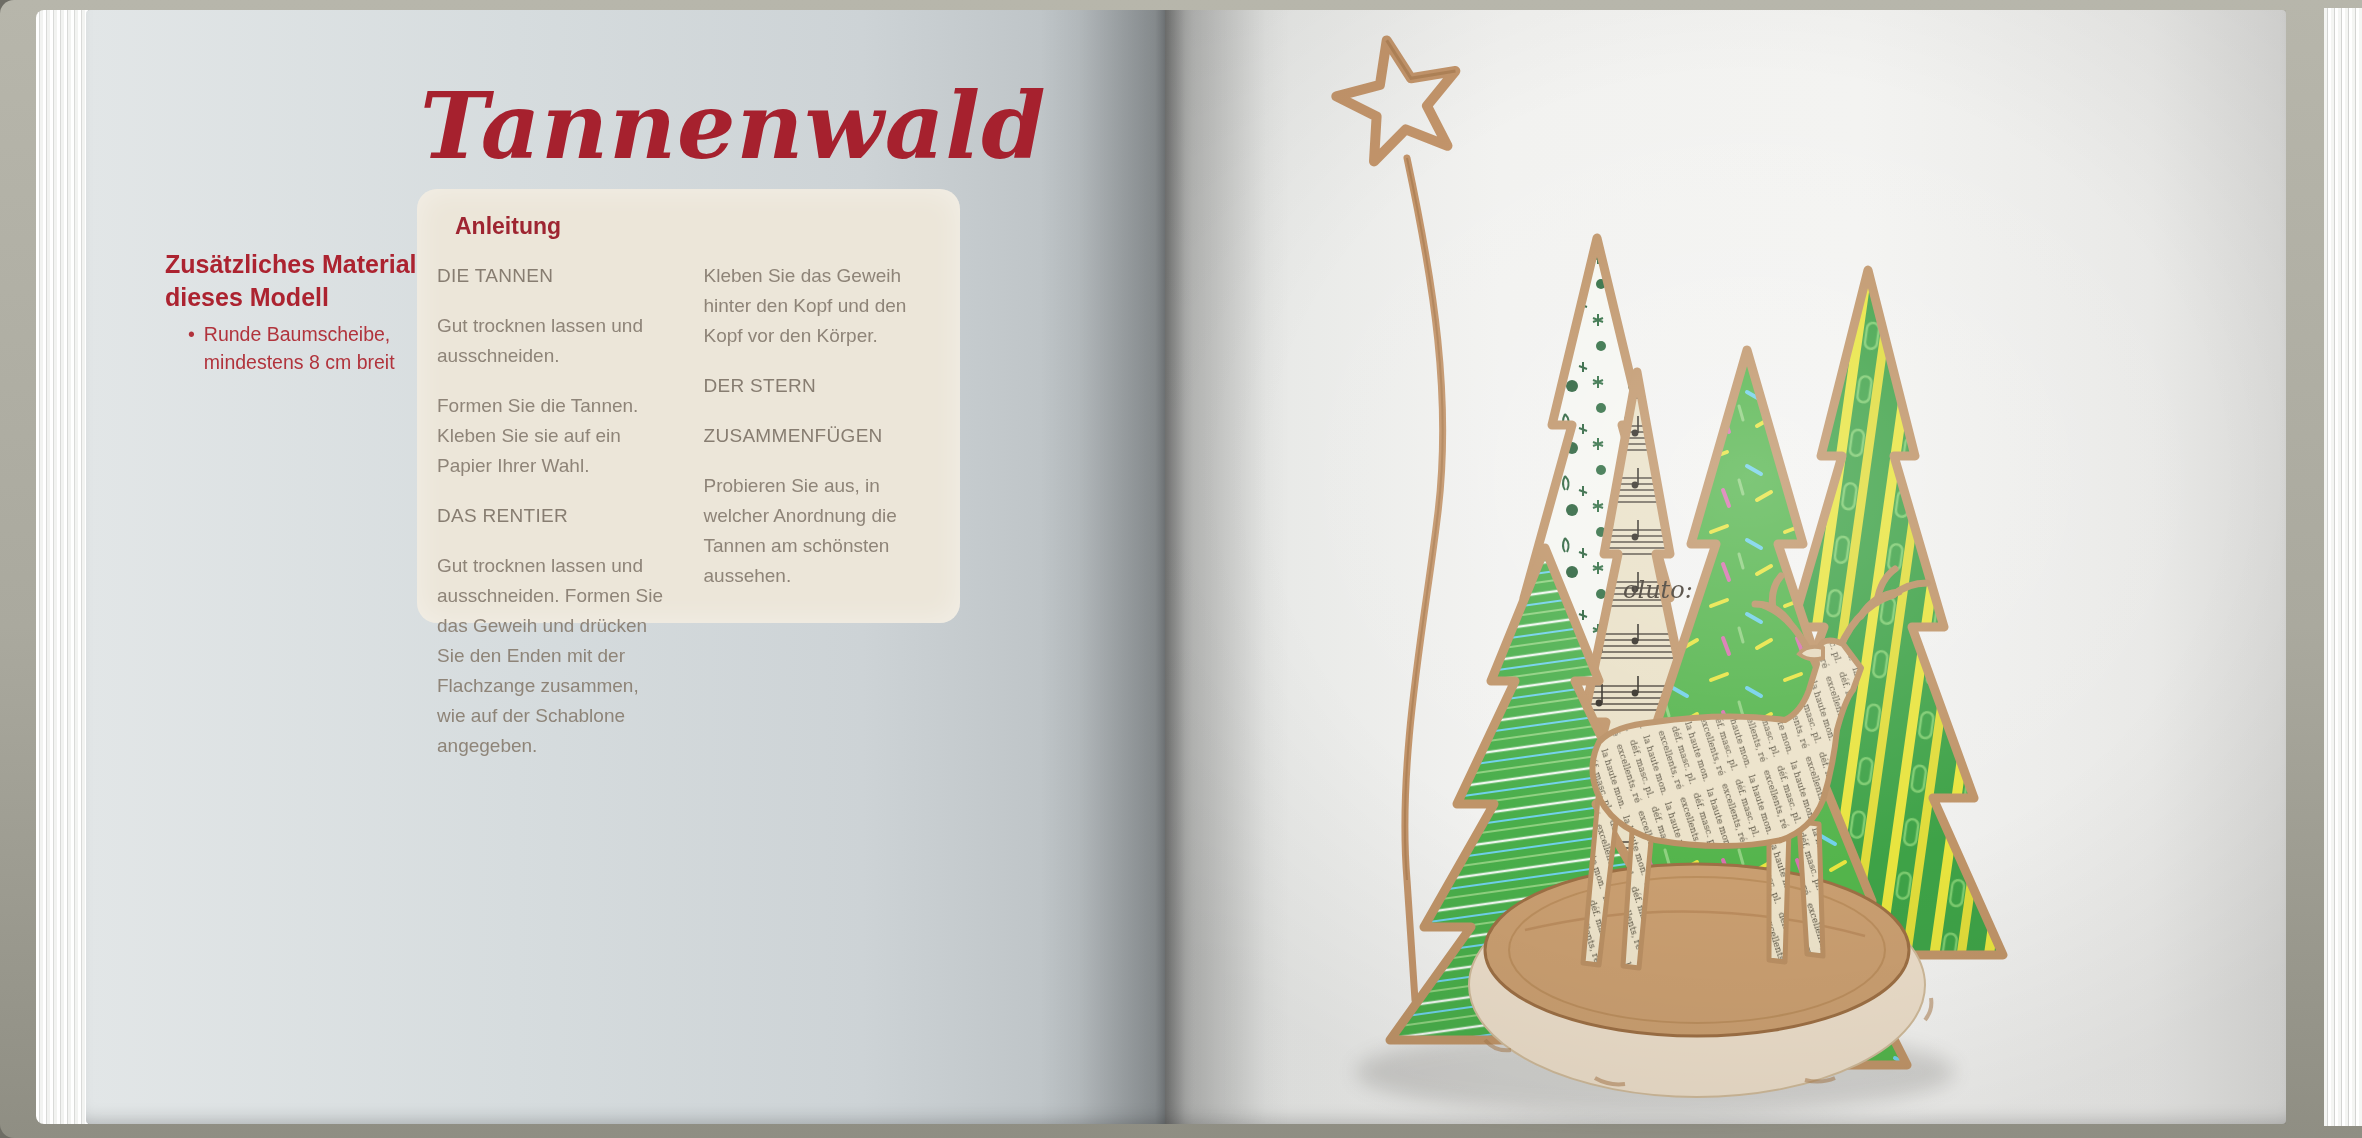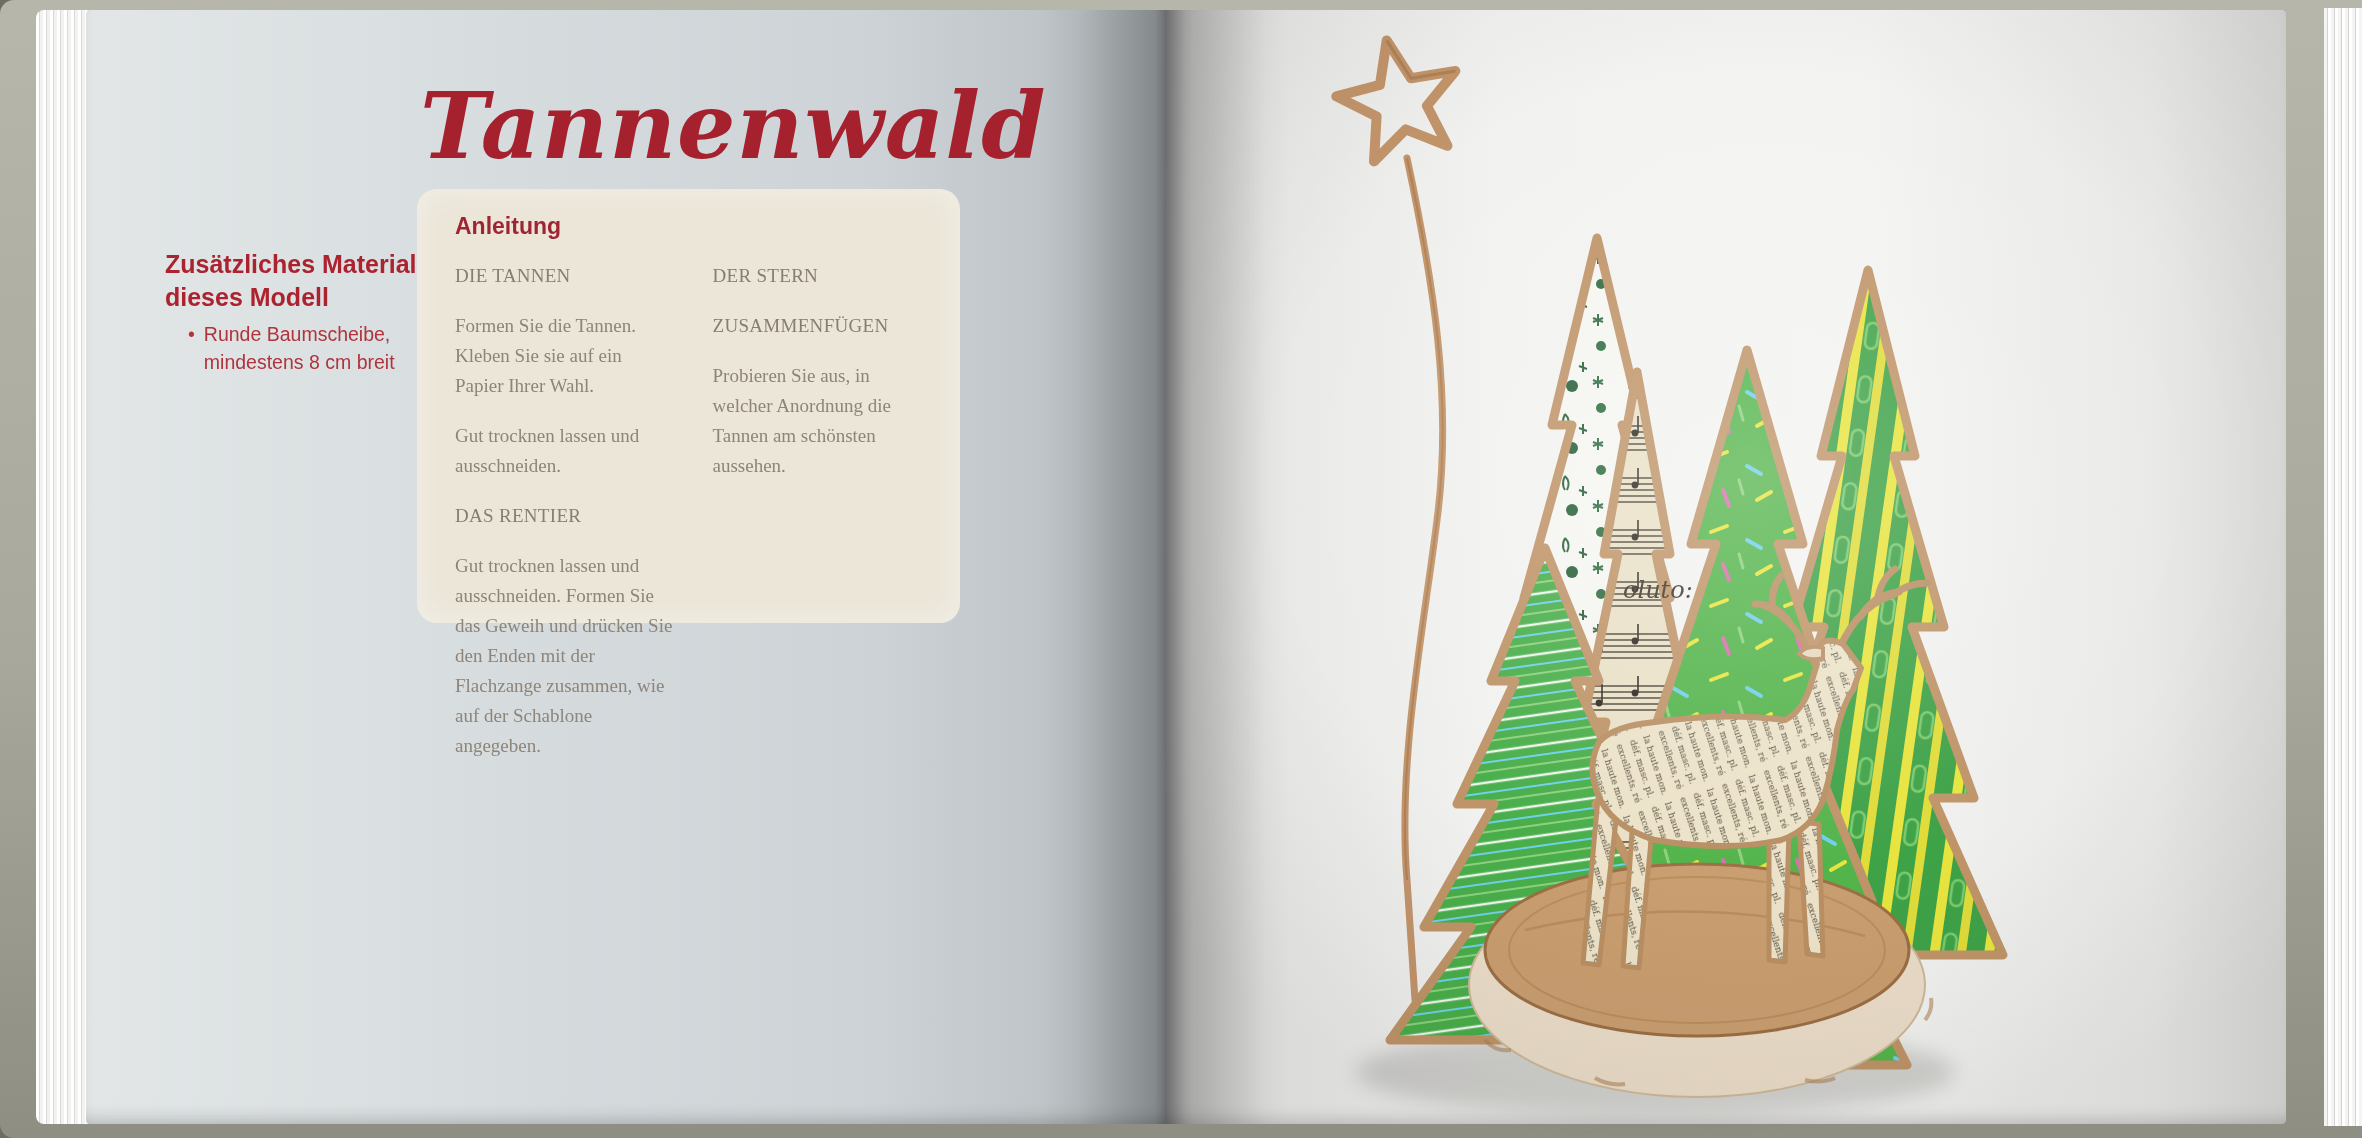--- a/index.html
+++ b/index.html
@@ -32,21 +32,21 @@
   .side-head{position:absolute;left:165px;top:248px;width:300px;
       font-size:25px;line-height:1.3;font-weight:bold;color:#ac2330;}
   .side-list{position:absolute;left:188px;top:320px;width:258px;color:#b1333c;
       font-size:19.5px;line-height:1.45;}
   .side-item{display:flex;gap:9px;}
   .bullet{flex:0 0 auto;}
   .card{position:absolute;left:417px;top:189px;width:543px;height:434px;
       border-radius:20px;background:#ece6d9;
       box-shadow:inset 0 0 30px rgba(255,255,255,.4);}
   .card-head{position:absolute;left:38px;top:24px;font-size:23px;font-weight:bold;color:#9e2531;}
-  .cols{position:absolute;left:38px;top:72px;right:30px;display:flex;gap:40px;font-family:Liberation Serif, serif;}
+  .cols{position:absolute;left:20px;top:72px;right:30px;display:flex;gap:40px;}
   .col{flex:1;font-size:19px;line-height:1.58;color:#8e8478;}
   .col .sub{margin:20px 0 0 0;color:#877d71;letter-spacing:.3px;}
   .col .p{margin:20px 0 0 0;}
   .col > div:first-child{margin-top:0;}
   
   .photo{position:absolute;left:1185px;top:0;width:1100px;height:1138px;}
   .vignette{position:absolute;left:1165px;top:10px;width:1121px;height:1114px;pointer-events:none;
       background:radial-gradient(ellipse 70% 60% at 52% 42%,rgba(255,255,255,.25) 0%,rgba(0,0,0,0) 60%,rgba(0,0,0,.06) 100%);}
 </style>
 </head>
@@ -68,26 +68,27 @@
       <span class="bullet">•</span>
       <span>Runde Baumscheibe, mindestens 8 cm breit</span>
     </div>
   </div>
 
   <div class="card">
     <div class="card-head">Anleitung</div>
     <div class="cols">
       <div class="col">
         <div class="sub">DIE TANNEN</div>
+        <div class="p">Gut trocknen lassen und ausschneiden.</div>
         <div class="p">Formen Sie die Tannen. Kleben Sie sie auf ein Papier Ihrer Wahl.</div>
-        <div class="p">Gut trocknen lassen und ausschneiden.</div>
         <div class="sub">DAS RENTIER</div>
         <div class="p">Gut trocknen lassen und ausschneiden. Formen Sie das Geweih und drücken Sie den Enden mit der Flachzange zusammen, wie auf der Schablone angegeben.</div>
       </div>
       <div class="col">
+        <div class="p">Kleben Sie das Geweih hinter den Kopf und den Kopf vor den Körper.</div>
         <div class="sub">DER STERN</div>
         <div class="sub">ZUSAMMENFÜGEN</div>
         <div class="p">Probieren Sie aus, in welcher Anordnung die Tannen am schönsten aussehen.</div>
       </div>
     </div>
   </div>
 
   <div class="page-right"></div>
 
   <svg class="photo" viewBox="0 0 1100 1138">

